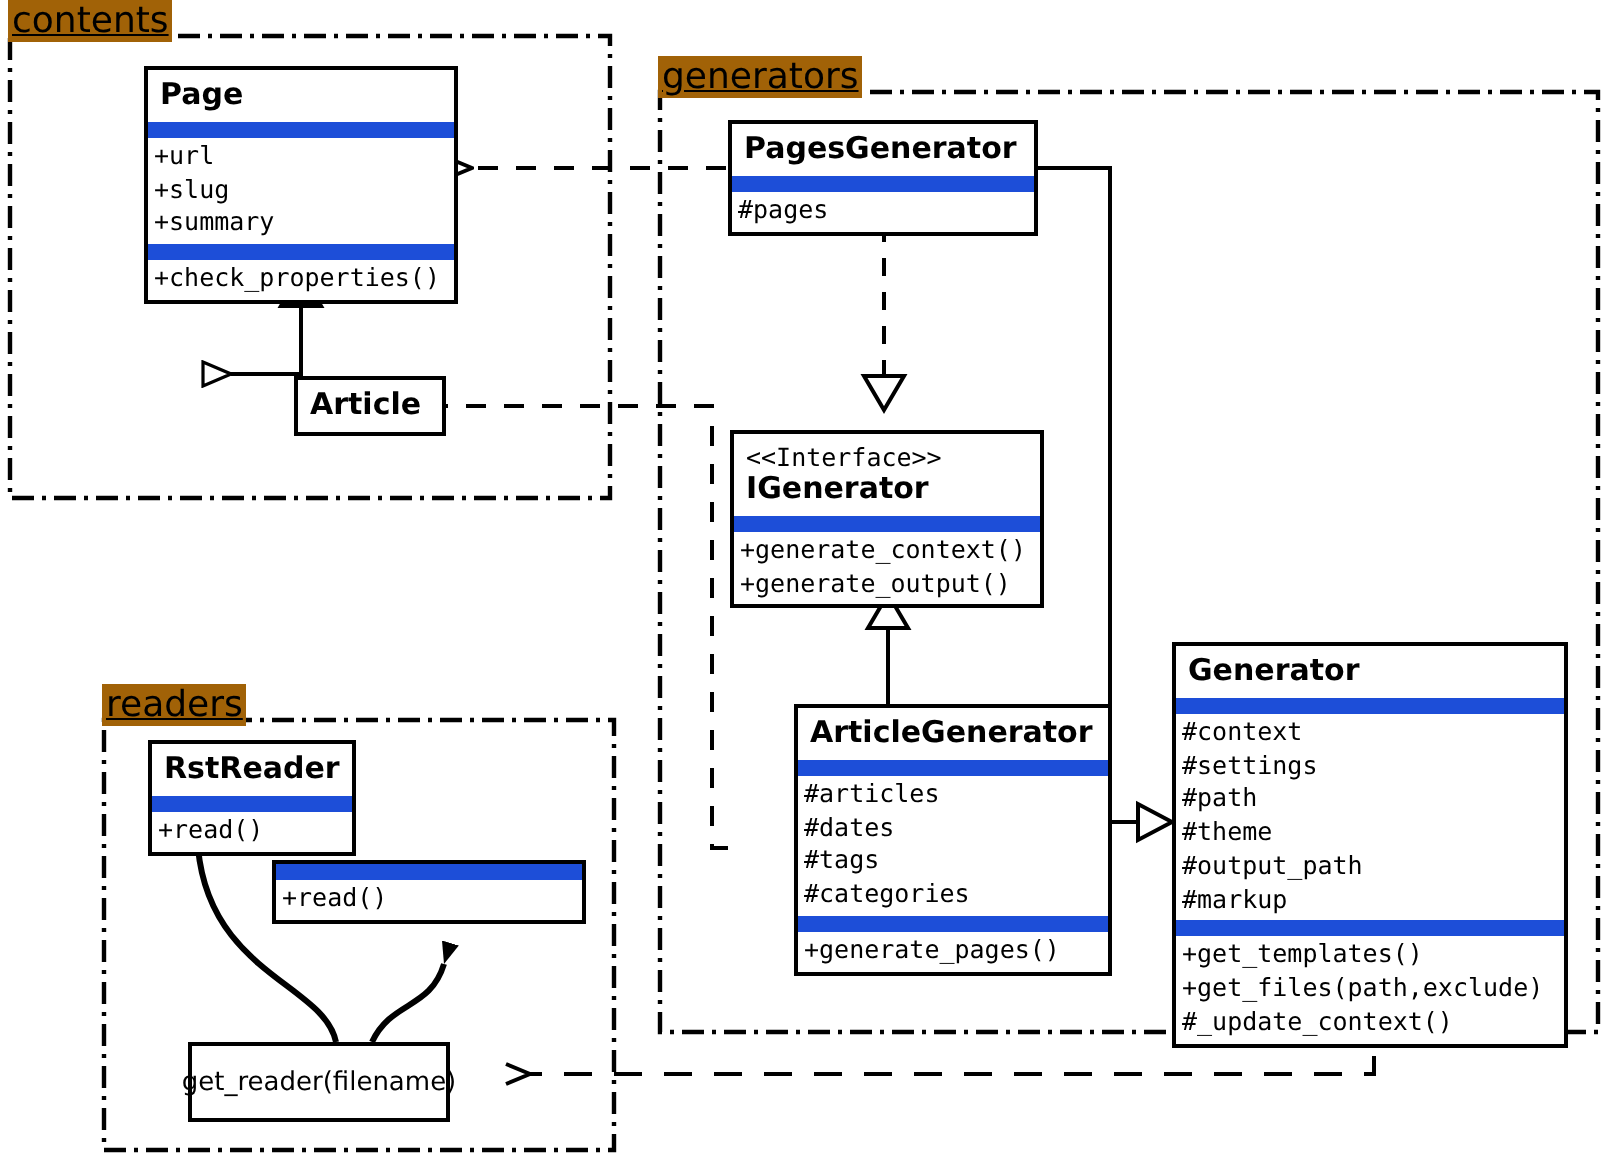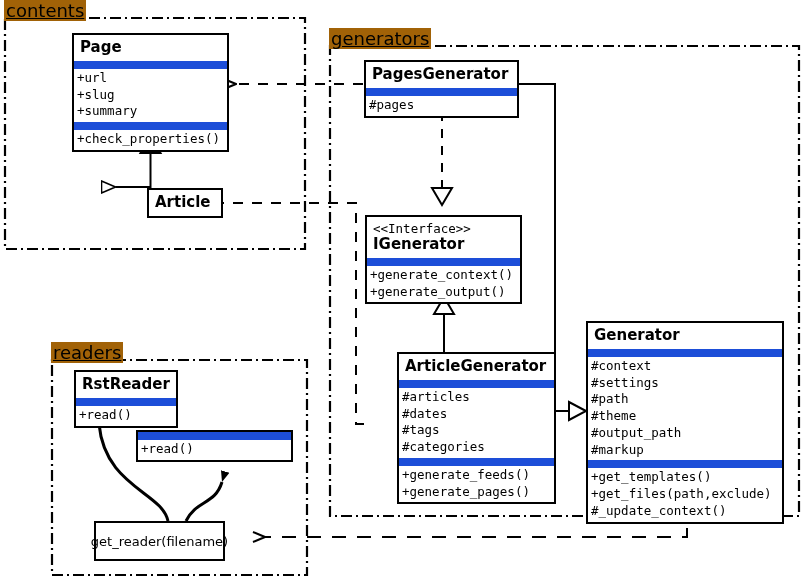--- a/index.html
+++ b/index.html
@@ -189,21 +189,20 @@
 
   <div class="uml" style="left:365px; top:352px; width:159px;margin-left:32px;">
     <div class="name">ArticleGenerator</div>
     <div class="compartment">
       <div>#articles</div>
       <div>#dates</div>
       <div>#tags</div>
       <div>#categories</div>
     </div>
     <div class="compartment">
-      <div>+generate_feeds()</div>
       <div>+generate_pages()</div>
     </div>
   </div>
 
   <div class="uml" style="left:586px; top:321px; width:198px;">
     <div class="name">Generator</div>
     <div class="compartment">
       <div>#context</div>
       <div>#settings</div>
       <div>#path</div>

